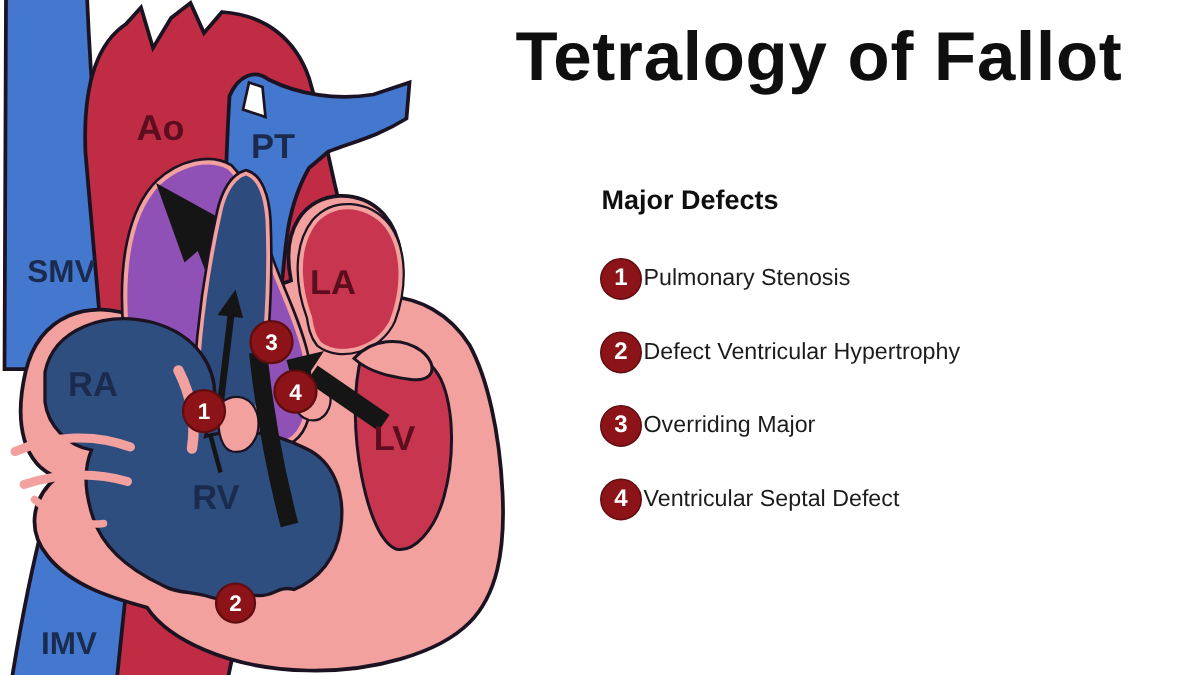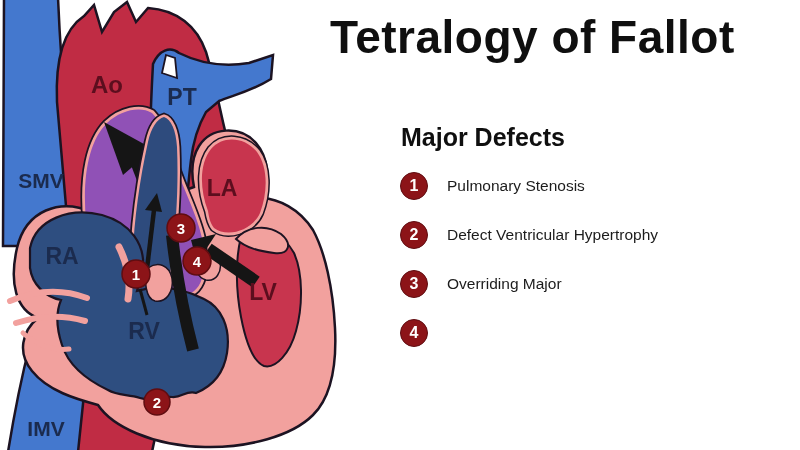--- a/index.html
+++ b/index.html
@@ -6,39 +6,39 @@
   body{
     width:800px;height:450px;overflow:hidden;position:relative;
     background:var(--c-background,#ffffff);
     font-family:"Liberation Sans", sans-serif;
   }
   .stage{position:absolute;inset:0;}
   .heart-svg{position:absolute;left:0;top:0;}
 
   .page-title{
     position:absolute;left:330px;top:10px;width:432px;
-    text-align:left;font-size:46px;font-weight:bold;
+    text-align:center;font-size:46px;font-weight:bold;
     letter-spacing:0.5px;color:var(--c-title-black,#0f0f0f);
     white-space:nowrap;
   }
   .defects-heading{
     position:absolute;left:401px;top:123px;
-    font-size:25px;font-weight:bold;color:var(--c-title-black,#0f0f0f);
+    font-size:18px;font-weight:bold;color:var(--c-title-black,#0f0f0f);
   }
   .defects-list{position:absolute;left:400px;top:172px;}
   .defect-item{display:flex;align-items:center;height:28px;margin-bottom:21px;}
   .defect-badge{
     width:28px;height:28px;border-radius:50%;flex:0 0 28px;
     background:var(--c-marker-red,#8c1418);
     border:1px solid #600d11;box-sizing:border-box;
     color:#ffffff;font-size:16px;font-weight:bold;
     line-height:26px;text-align:center;
   }
   .defect-label{
-    margin-left:19px;font-size:15.5px;
+    margin-left:1px;font-size:15.5px;
     color:var(--c-text-dark,#1c1c1c);white-space:nowrap;
   }
 
   
   .f-bluev{fill:var(--c-vessel-blue,#4478ce);}
   .f-redv{fill:var(--c-vessel-red,#c02c44);}
   .f-redc{fill:var(--c-chamber-red,#c8354e);}
   .f-dblue{fill:var(--c-chamber-dark-blue,#2e4e80);}
   .f-chan{fill:var(--c-channel-blue,#2e4b7d);}
   .f-purp{fill:var(--c-purple,#9051b6);}
@@ -199,16 +199,17 @@
     <div class="defect-item">
       <div class="defect-badge">2</div>
       <div class="defect-label">Defect Ventricular Hypertrophy</div>
     </div>
     <div class="defect-item">
       <div class="defect-badge">3</div>
       <div class="defect-label">Overriding Major</div>
     </div>
     <div class="defect-item">
       <div class="defect-badge">4</div>
+      <div class="defect-label">Ventricular Septal Defect</div>
     </div>
   </div>
 
 </div>
 
 </body></html>

